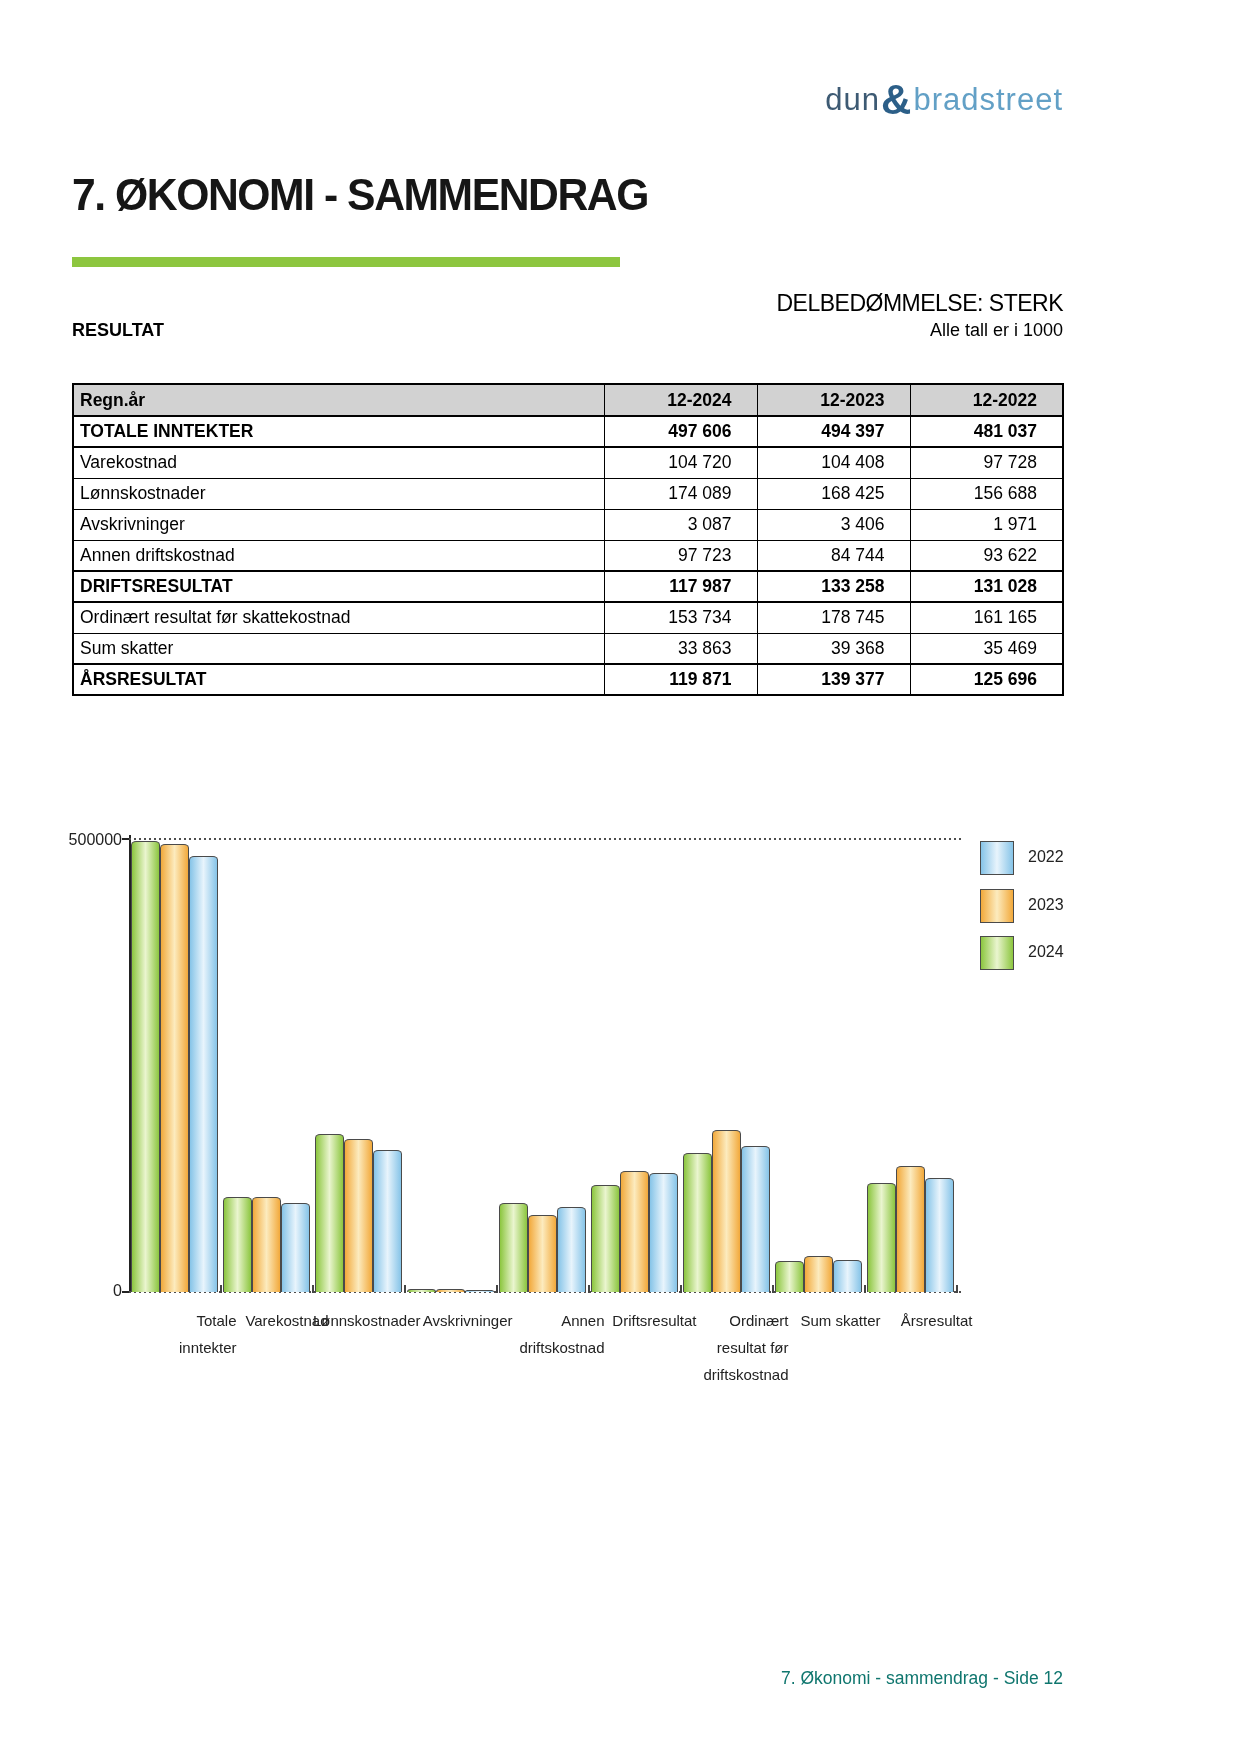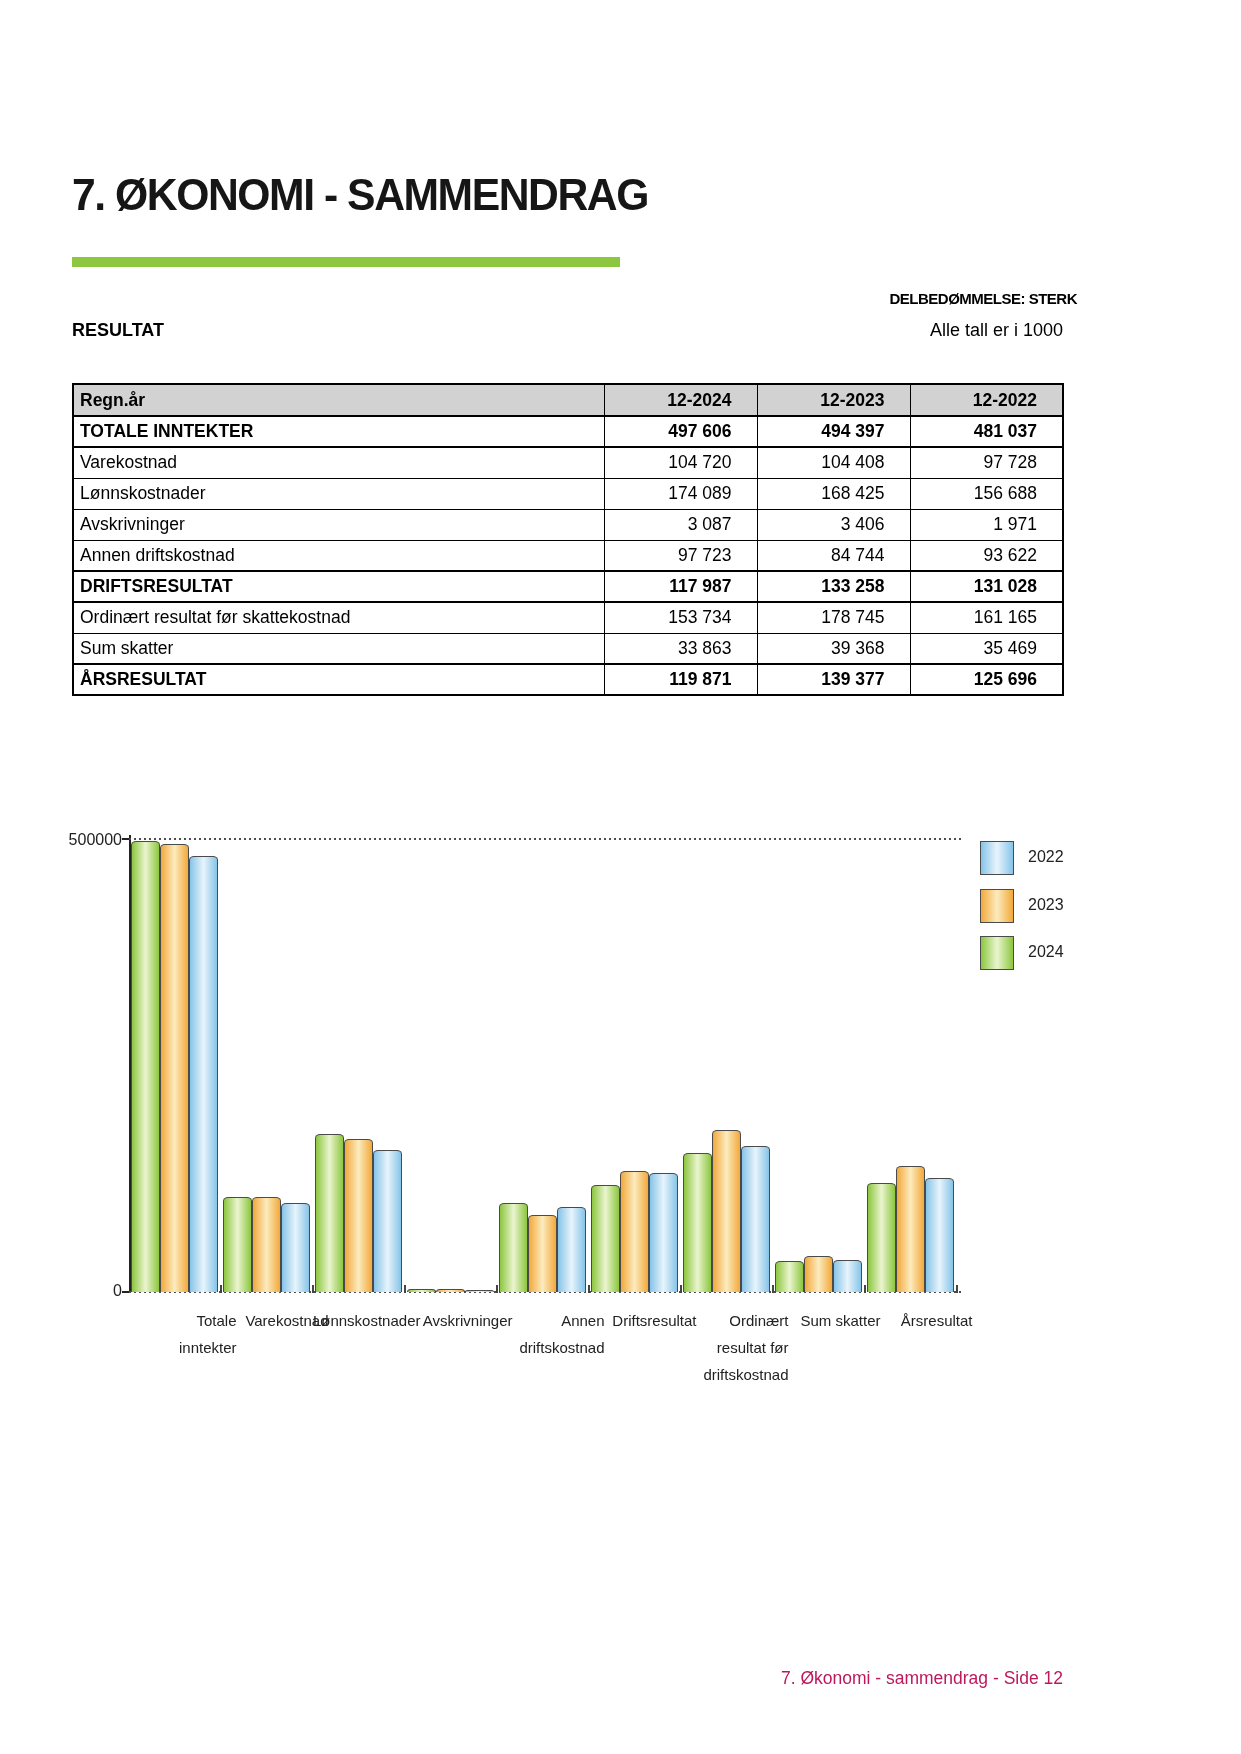--- a/index.html
+++ b/index.html
@@ -12,21 +12,21 @@
   .logo .word1 { font-size:31px; font-weight:400; }
   .logo .amp  { font-size:42px; font-weight:600; position:relative; top:4px; margin:0 1px; }
   .logo .word2 { font-size:31px; font-weight:400; }
 
   
   .title { position:absolute; left:72px; top:170px; font-size:44px; font-weight:700;
            letter-spacing:-1.5px; color:#161616; transform:scaleX(.97); transform-origin:left; white-space:nowrap; }
   .title-rule { position:absolute; left:72px; top:257px; width:548px; height:10px; }
 
   
-  .assessment { position:absolute; top:290px; right:164px; font-size:15px; font-weight:700; letter-spacing:-.5px; }
+  .assessment { position:absolute; top:290px; right:178px; font-size:23px; font-weight:400; letter-spacing:-.5px; }
   .sub-row { position:absolute; top:320px; left:72px; width:991px; display:flex; justify-content:space-between; align-items:center; }
   .sub-row .left { font-size:18px; font-weight:700; }
   .sub-row .right { font-size:18px; }
 
   
   table.result { position:absolute; left:72px; top:383px; width:991px; border-collapse:collapse;
                  border:2px solid #000; font-size:17.5px; table-layout:fixed; }
   table.result col.c0 { width:531px; } table.result col.c1, table.result col.c2, table.result col.c3 { width:153px; }
   table.result td, table.result th { border-left:1.5px solid #000; padding:0 25px; height:31px; vertical-align:middle; }
   table.result td:first-child, table.result th:first-child { border-left:none; padding-left:6px; }
@@ -49,27 +49,30 @@
   .bar { position:absolute; bottom:0; width:29px; border:1px solid #4a4a4a; border-bottom:none;
          border-radius:5px 5px 0 0 / 4px 4px 0 0; }
   .base-tick { position:absolute; width:1.5px; height:8px; background:#444; bottom:-1px; }
   .cat-label { position:absolute; top:483px; width:124px; text-align:right; font-size:15px; line-height:27px;
                color:#222; white-space:pre-line; }
   .legend-item { position:absolute; left:908px; }
   .legend-swatch { position:absolute; left:0; top:0; width:34px; height:34px; border:1px solid #4a4a4a; }
   .legend-label { position:absolute; left:48px; top:7px; font-size:16px; color:#222; }
 
   
-  .footer { position:absolute; top:1668px; right:178px; font-size:17.5px; color:#be185d; }
+  .footer { position:absolute; top:1668px; right:178px; font-size:17.5px; color:#0f766e; }
 </style>
 </head>
 <body>
 
 <div class="page">
 
+  <div class="logo">
+    <span class="word1" style="color: rgb(61, 90, 115);">dun</span><span class="amp" style="color: rgb(44, 95, 136);">&amp;</span><span class="word2" style="color: rgb(98, 160, 198);">bradstreet</span>
+  </div>
 
   <div class="title">7. ØKONOMI - SAMMENDRAG</div>
   <div class="title-rule" style="background: rgb(141, 198, 63);"></div>
 
   <div class="assessment">DELBEDØMMELSE: STERK</div>
   <div class="sub-row">
     <span class="left">RESULTAT</span>
     <span class="right">Alle tall er i 1000</span>
   </div>
 

